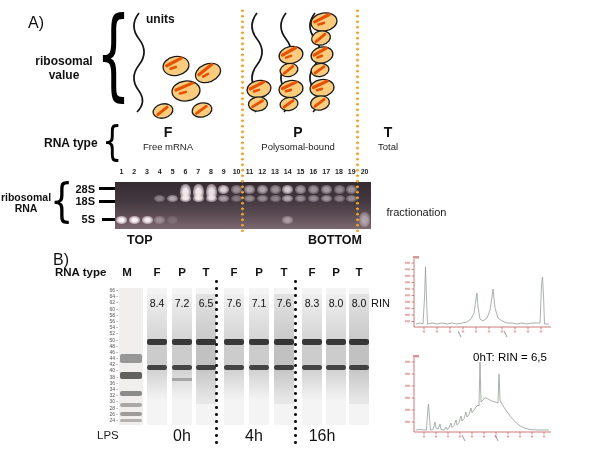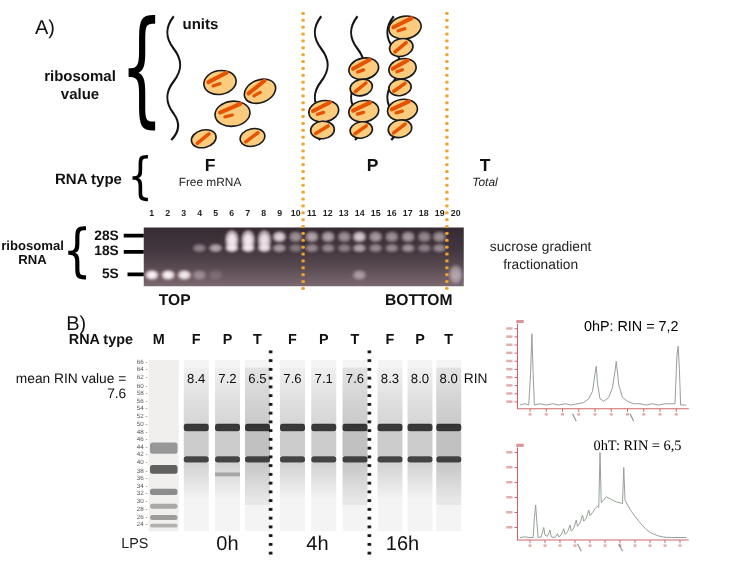--- a/index.html
+++ b/index.html
@@ -128,23 +128,24 @@
       </g>
     </svg>
 
   <div class="abs b" style="left:44px;top:136px;font-size:12px;">RNA type</div>
   <div class="abs brace" style="left:102px;top:121px;font-size:40px;transform:scaleX(0.8);">{</div>
 
   <div class="abs b ctr" style="left:138px;top:124px;width:60px;font-size:14px;">F</div>
   <div class="abs ctr" style="left:128px;top:141px;width:80px;font-size:9.5px;color:#222;">Free mRNA</div>
 
   <div class="abs b ctr" style="left:268px;top:124px;width:60px;font-size:14px;">P</div>
+  <div class="abs ctr" style="left:243px;top:141px;width:110px;font-size:9.5px;color:#222;">Polysomal-bound</div>
 
   <div class="abs b ctr" style="left:358px;top:124px;width:60px;font-size:14px;">T</div>
-  <div class="abs ctr" style="left:363px;top:141px;width:50px;font-size:9.5px;color:#222;font-style:italic;">Total</div>
+  <div class="abs ctr" style="left:363px;top:141px;width:50px;font-size:9.5px;color:#222;">Total</div>
 
   <div id="lane-numbers" class="abs">
       <span>1</span>
       <span>2</span>
       <span>3</span>
       <span>4</span>
       <span>5</span>
       <span>6</span>
       <span>7</span>
       <span>8</span>
@@ -208,43 +209,41 @@
   <div class="abs b rt" style="left:60px;top:183px;width:35px;font-size:11px;">28S</div>
   <div class="abs" style="left:99px;top:187px;width:16px;height:3px;background:#000;"></div>
   <div class="abs b rt" style="left:60px;top:195px;width:35px;font-size:11px;">18S</div>
   <div class="abs" style="left:99px;top:200px;width:16px;height:3px;background:#000;"></div>
   <div class="abs b rt" style="left:60px;top:213px;width:35px;font-size:11px;">5S</div>
   <div class="abs" style="left:102px;top:218px;width:13px;height:3px;background:#000;"></div>
 
   <div class="abs b" style="left:127px;top:233px;font-size:12.5px;">TOP</div>
   <div class="abs b" style="left:308px;top:233px;font-size:12.5px;">BOTTOM</div>
 
-  <div class="abs ctr" style="left:375px;top:192px;width:115px;font-size:11px;color:#222;">sucrose gradient</div>
-  <div class="abs ctr" style="left:375px;top:206px;width:115px;font-size:11px;color:#222;">fractionation</div>
+  <div class="abs ctr" style="left:359px;top:206px;width:115px;font-size:11px;color:#222;">fractionation</div>
 
   <div class="abs dotted-a" style="left:241px;top:8px;height:224px;"></div>
   <div class="abs dotted-a" style="left:356px;top:8px;height:224px;"></div>
 
   <div class="abs" style="left:53px;top:251px;font-size:16px;">B)</div>
   <div class="abs b" style="left:55px;top:266px;font-size:11.5px;">RNA type</div>
 
   <div id="b-headers">
       <div class="b" style="position: absolute; left: 112px; top: 266px; width: 30px; text-align: center; font-size: 11.5px;">M</div>
       <div class="b" style="position: absolute; left: 142px; top: 266px; width: 30px; text-align: center; font-size: 11.5px;">F</div>
       <div class="b" style="position: absolute; left: 167px; top: 266px; width: 30px; text-align: center; font-size: 11.5px;">P</div>
       <div class="b" style="position: absolute; left: 191px; top: 266px; width: 30px; text-align: center; font-size: 11.5px;">T</div>
       <div class="b" style="position: absolute; left: 219px; top: 266px; width: 30px; text-align: center; font-size: 11.5px;">F</div>
       <div class="b" style="position: absolute; left: 244px; top: 266px; width: 30px; text-align: center; font-size: 11.5px;">P</div>
       <div class="b" style="position: absolute; left: 269px; top: 266px; width: 30px; text-align: center; font-size: 11.5px;">T</div>
       <div class="b" style="position: absolute; left: 297px; top: 266px; width: 30px; text-align: center; font-size: 11.5px;">F</div>
       <div class="b" style="position: absolute; left: 321px; top: 266px; width: 30px; text-align: center; font-size: 11.5px;">P</div>
       <div class="b" style="position: absolute; left: 344px; top: 266px; width: 30px; text-align: center; font-size: 11.5px;">T</div>
     </div>
 
-  <div class="abs rt" style="left:0px;top:297px;width:101px;font-size:11px;">mean RIN value = 7.6</div>
   <div id="rin-row">
       <div class="" style="position: absolute; left: 142px; top: 297px; width: 30px; text-align: center; font-size: 10.5px;">8.4</div>
       <div class="" style="position: absolute; left: 167px; top: 297px; width: 30px; text-align: center; font-size: 10.5px;">7.2</div>
       <div class="" style="position: absolute; left: 191px; top: 297px; width: 30px; text-align: center; font-size: 10.5px;">6.5</div>
       <div class="" style="position: absolute; left: 219px; top: 297px; width: 30px; text-align: center; font-size: 10.5px;">7.6</div>
       <div class="" style="position: absolute; left: 244px; top: 297px; width: 30px; text-align: center; font-size: 10.5px;">7.1</div>
       <div class="" style="position: absolute; left: 269px; top: 297px; width: 30px; text-align: center; font-size: 10.5px;">7.6</div>
       <div class="" style="position: absolute; left: 297px; top: 297px; width: 30px; text-align: center; font-size: 10.5px;">8.3</div>
       <div class="" style="position: absolute; left: 321px; top: 297px; width: 30px; text-align: center; font-size: 10.5px;">8.0</div>
       <div class="" style="position: absolute; left: 344px; top: 297px; width: 30px; text-align: center; font-size: 10.5px;">8.0</div>
@@ -356,21 +355,20 @@
   <div class="abs dotted-b" style="left:215px;top:278px;height:167px;"></div>
   <div class="abs dotted-b" style="left:294px;top:278px;height:167px;"></div>
 
   <div class="abs" style="left:97px;top:429px;font-size:11.5px;color:#222;">LPS</div>
   <div id="time-row">
       <div class="" style="position: absolute; left: 162px; top: 427px; width: 40px; text-align: center; font-size: 16px; color: rgb(17, 17, 17);">0h</div>
       <div class="" style="position: absolute; left: 234px; top: 427px; width: 40px; text-align: center; font-size: 16px; color: rgb(17, 17, 17);">4h</div>
       <div class="" style="position: absolute; left: 302px; top: 427px; width: 40px; text-align: center; font-size: 16px; color: rgb(17, 17, 17);">16h</div>
     </div>
 
-  <div class="abs ctr trace-title" style="left:445px;top:256px;width:120px;">0hP: RIN = 7,2</div>
   <svg id="trace-top" class="abs" style="left:400px;top:253px;" width="155" height="88" viewBox="0 0 155 88">
     <path d="M14,6 V74 H151" stroke="#c96a6a" stroke-width="0.9" fill="none"></path>
     <polyline fill="none" stroke="#96a096" stroke-width="0.8" points="16,71 20,70 23,71 24.5,45 25.5,14 26.5,45 27.5,71 32,70 37,71 42,70 47,71 52,70 57,71 62,70 67,69 71,66 74,60 76,46 77,40 78,54 80,66 83,68 87,65 90,57 92,44 93,36 95,55 98,65 102,68 107,70 112,70 117,71 122,70 127,71 132,70 137,70 140,70 141.5,32 142.5,24 143.5,42 144.5,71 149,71"></polyline>
     <line x1="58" y1="78" x2="61" y2="84" stroke="#9a9a9a" stroke-width="1"></line>
     <line x1="104" y1="78" x2="107" y2="84" stroke="#9a9a9a" stroke-width="1"></line>
     <rect x="13" y="3" width="6" height="2.5" fill="#c96a6a" opacity="0.7"></rect>
   <line x1="11.5" y1="10" x2="14" y2="10" stroke="#c96a6a" stroke-width="0.8"></line>
       <rect x="5" y="8.8" width="5" height="2" fill="#c96a6a" opacity="0.55"></rect>
       <line x1="11.5" y1="16.5" x2="14" y2="16.5" stroke="#c96a6a" stroke-width="0.8"></line>
       <rect x="5" y="15.3" width="5" height="2" fill="#c96a6a" opacity="0.55"></rect>
@@ -405,21 +403,21 @@
       <line x1="102" y1="74" x2="102" y2="76.5" stroke="#c96a6a" stroke-width="0.8"></line>
       <rect x="100.8" y="77.5" width="2.4" height="2" fill="#c96a6a" opacity="0.55"></rect>
       <line x1="115" y1="74" x2="115" y2="76.5" stroke="#c96a6a" stroke-width="0.8"></line>
       <rect x="113.8" y="77.5" width="2.4" height="2" fill="#c96a6a" opacity="0.55"></rect>
       <line x1="128" y1="74" x2="128" y2="76.5" stroke="#c96a6a" stroke-width="0.8"></line>
       <rect x="126.8" y="77.5" width="2.4" height="2" fill="#c96a6a" opacity="0.55"></rect>
       <line x1="141" y1="74" x2="141" y2="76.5" stroke="#c96a6a" stroke-width="0.8"></line>
       <rect x="139.8" y="77.5" width="2.4" height="2" fill="#c96a6a" opacity="0.55"></rect>
     </svg>
 
-  <div class="abs ctr trace-title" style="left:450px;top:351px;width:120px;font-family:Liberation Serif, serif;">0hT: RIN = 6,5</div>
+  <div class="abs ctr trace-title" style="left:450px;top:351px;width:120px;">0hT: RIN = 6,5</div>
   <svg id="trace-bot" class="abs" style="left:400px;top:350px;" width="155" height="95" viewBox="0 0 155 95">
     <path d="M14,8 V82 H151" stroke="#c96a6a" stroke-width="0.9" fill="none"></path>
     <polyline fill="none" stroke="#96a096" stroke-width="0.8" points="16,80 20,79.5 24,80 26.5,80 27.5,64 28.5,54 29.5,68 30.5,80 33,79.5 35,72 36,78 38,79 40,74 41,79.5 44,80 46,77 47,79.5 49,78 51,73 52,77.5 54,75.5 56,70 57,75 59,72.5 61,66 62,71 64,68.5 66,62 67,67 69,64.5 71,58 72,62.5 74,60 76,57 78,55 79,56 80,12 81,52 83,50 85,47.5 87,48.5 89,49.5 91,50.5 93,51.5 95,52 97,52.5 98,53 99,24 100,50 102,54 105,59 108,63 111,67 114,70.5 117,73.5 121,76.5 126,78.5 131,79.7 137,80 144,80 149,80"></polyline>
     <line x1="62" y1="85" x2="65" y2="91" stroke="#9a9a9a" stroke-width="1"></line>
     <line x1="95" y1="85" x2="98" y2="91" stroke="#9a9a9a" stroke-width="1"></line>
     <rect x="13" y="5" width="6" height="2.5" fill="#c96a6a" opacity="0.7"></rect>
   <line x1="11.5" y1="12" x2="14" y2="12" stroke="#c96a6a" stroke-width="0.8"></line>
       <rect x="5" y="10.8" width="5" height="2" fill="#c96a6a" opacity="0.55"></rect>
       <line x1="11.5" y1="24" x2="14" y2="24" stroke="#c96a6a" stroke-width="0.8"></line>
       <rect x="5" y="22.8" width="5" height="2" fill="#c96a6a" opacity="0.55"></rect>

